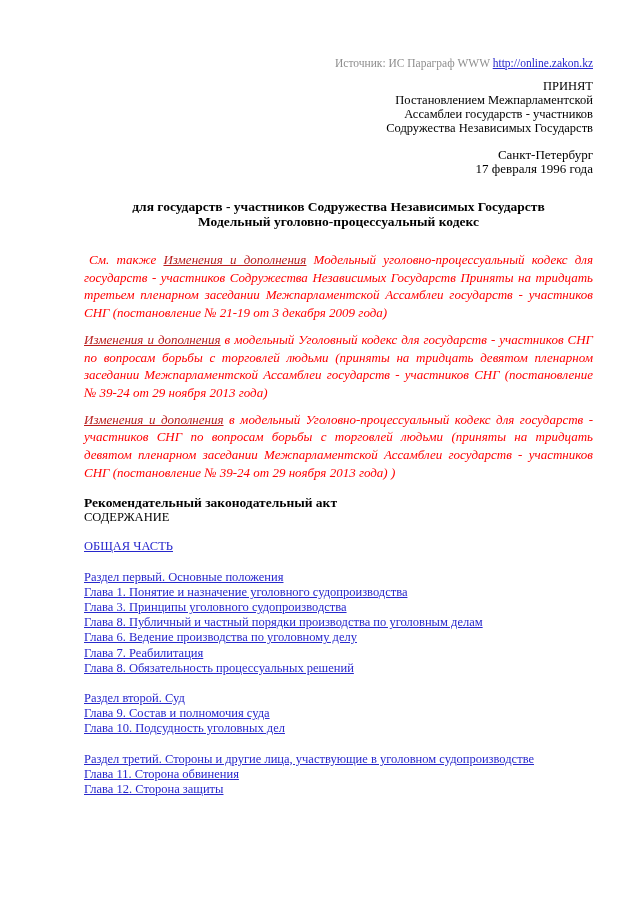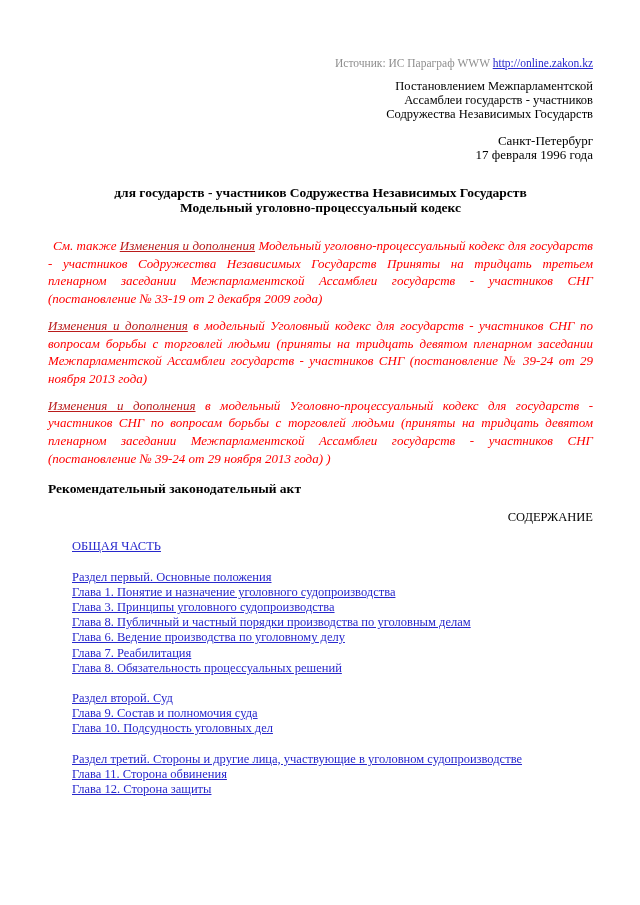--- a/index.html
+++ b/index.html
@@ -11,21 +11,21 @@
     width: 640px;
     height: 905px;
     font-family: "Liberation Serif", "DejaVu Serif", serif;
     color: #000000;
     overflow: hidden;
   }
   .page {
     box-sizing: border-box;
     width: 640px;
     height: 905px;
-    padding: 56px 47px 0 48px;
+    padding: 56px 47px 0 84px;
   }
   
   .source-line {
     text-align: right;
     font-size: 11.5px;
     color: #8f8f8f;
     line-height: 14px;
   }
   .source-line a {
     color: #2727cc;
@@ -73,29 +73,27 @@
     font-style: italic;
   }
   .rec-act {
     margin-top: 14px;
     text-align: left;
     font-weight: bold;
     font-size: 13.5px;
     line-height: 15px;
   }
   .contents-heading {
-    margin-top: 14px;
-    text-align: right;
+    text-align: left;
     font-size: 12.5px;
     line-height: 15px;
   }
   
   .toc {
     margin-top: 14px;
-    margin-left: 24px;
     font-size: 12.5px;
   }
   .toc-group {
     margin-bottom: 15px;
   }
   .toc a {
     display: table;
     color: #2727cc;
     text-decoration: underline;
     line-height: 15.2px;
@@ -104,37 +102,38 @@
 </head>
 <body>
 
 <div class="page">
 
   <div class="source-line">
     <span>Источник: ИС Параграф WWW </span><a href="#">http://online.zakon.kz</a>
   </div>
 
   <div class="adopted-block">
+    <div>ПРИНЯТ</div>
     <div>Постановлением Межпарламентской</div>
     <div>Ассамблеи государств - участников</div>
     <div>Содружества Независимых Государств</div>
   </div>
 
   <div class="place-block">
     <div>Санкт-Петербург</div>
     <div>17 февраля 1996 года</div>
   </div>
 
   <div class="doc-title">
     <div>для государств - участников Содружества Независимых Государств</div>
     <div>Модельный уголовно-процессуальный кодекс</div>
   </div>
 
   <div class="amendments">
-    <p class="amend-p first"><span>См. также </span><a href="#">Изменения и дополнения</a><span> Модельный уголовно-процессуальный кодекс для государств - участников Содружества Независимых Государств Приняты на тридцать третьем пленарном заседании Межпарламентской Ассамблеи государств - участников СНГ (постановление № 33-19 от 2 декабря 2009 года)</span></p>
+    <p class="amend-p first"><span>См. также </span><a href="#">Изменения и дополнения</a><span> Модельный уголовно-процессуальный кодекс для государств - участников Содружества Независимых Государств Приняты на тридцать третьем пленарном заседании Межпарламентской Ассамблеи государств - участников СНГ (постановление № 21-19 от 3 декабря 2009 года)</span></p>
     <p class="amend-p"><span></span><a href="#">Изменения и дополнения</a><span> в модельный Уголовный кодекс для государств - участников СНГ по вопросам борьбы с торговлей людьми (приняты на тридцать девятом пленарном заседании Межпарламентской Ассамблеи государств - участников СНГ (постановление № 39-24 от 29 ноября 2013 года)</span></p>
     <p class="amend-p"><span></span><a href="#">Изменения и дополнения</a><span> в модельный Уголовно-процессуальный кодекс для государств - участников СНГ по вопросам борьбы с торговлей людьми (приняты на тридцать девятом пленарном заседании Межпарламентской Ассамблеи государств - участников СНГ (постановление № 39-24 от 29 ноября 2013 года) )</span></p>
   </div>
 
   <div class="rec-act">Рекомендательный законодательный акт</div>
 
   <div class="contents-heading">СОДЕРЖАНИЕ</div>
 
   <div class="toc">
     <div class="toc-group">

